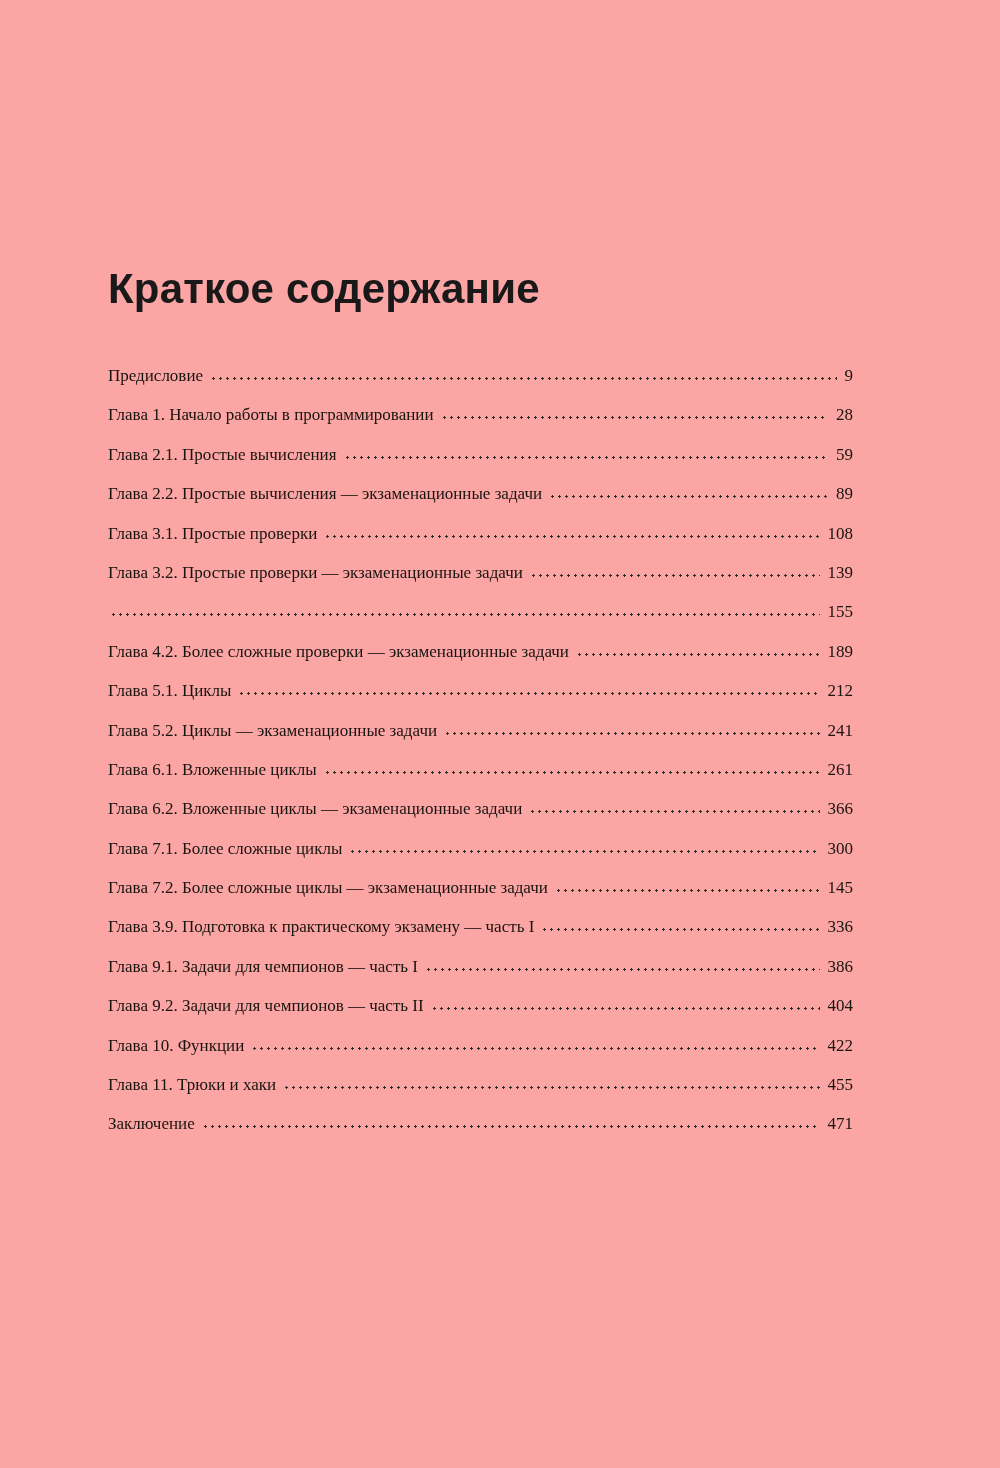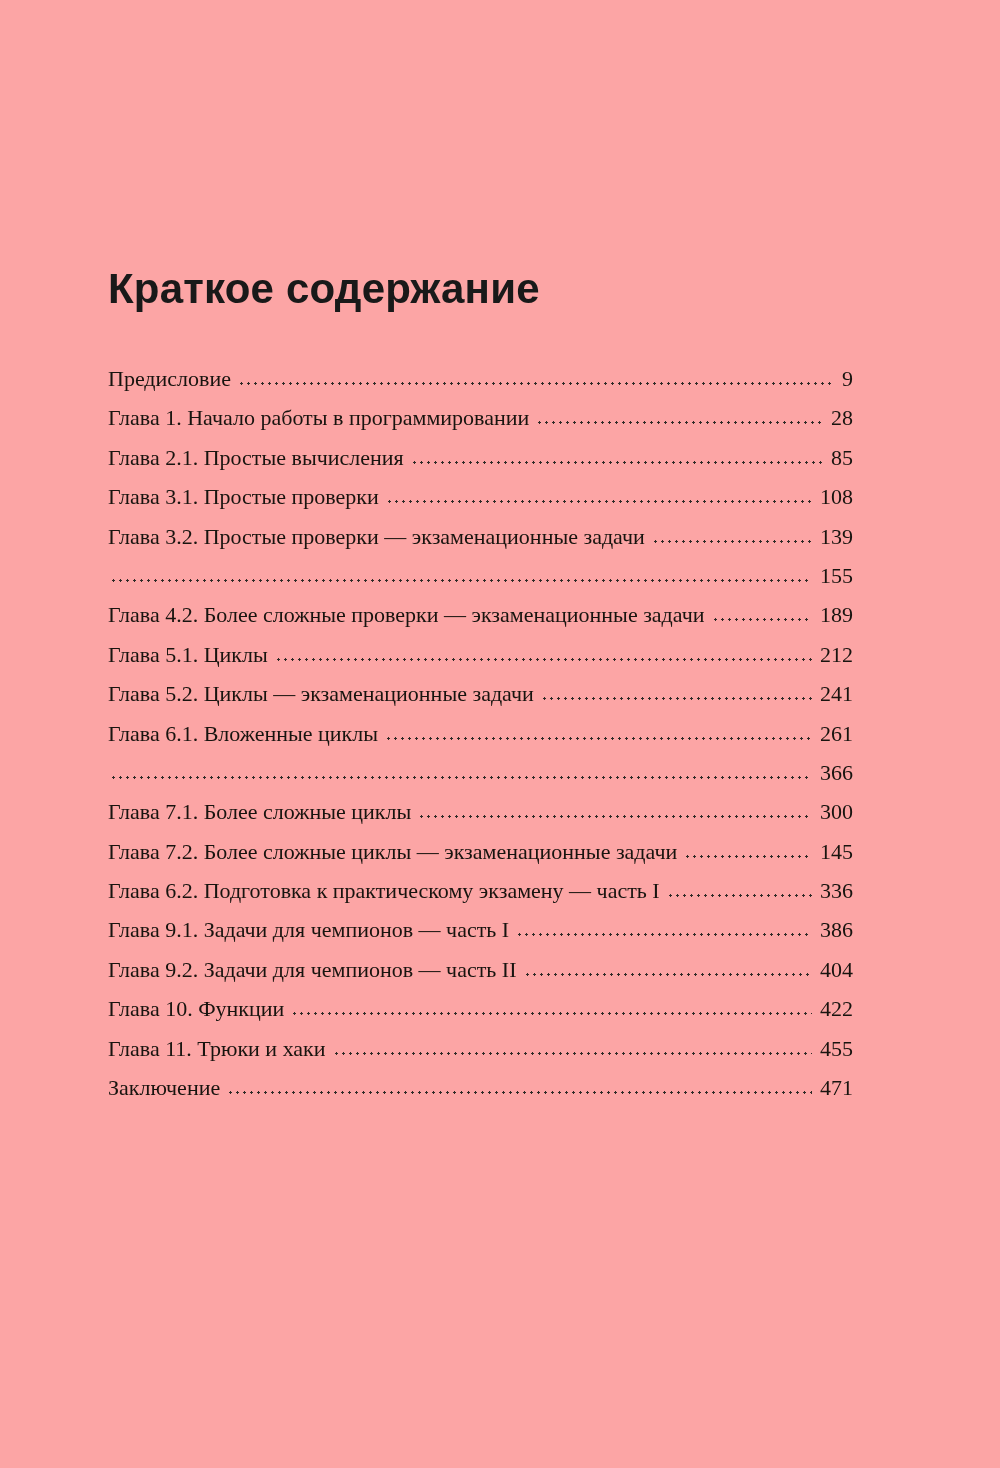--- a/index.html
+++ b/index.html
@@ -25,21 +25,21 @@
     font-family: "Liberation Sans", sans-serif;
     font-weight: 700;
     font-size: 42px;
     line-height: 1.0;
     color: #191919;
     margin: 0 0 56px 0;
     letter-spacing: 0.2px;
   }
   .toc-list {
     font-family: "Liberation Serif", serif;
-    font-size: 22px;
+    font-size: 17px;
   }
   .toc-row {
     display: flex;
     align-items: baseline;
     height: 39.4px;
   }
   .toc-label {
     white-space: nowrap;
     padding-right: 5px;
   }
@@ -71,21 +71,26 @@
           <span class="toc-page">9</span>
         </div>
         <div class="toc-row">
           <span class="toc-label">Глава 1. Начало работы в программировании</span>
           <span class="leader"></span>
           <span class="toc-page">28</span>
         </div>
         <div class="toc-row">
           <span class="toc-label">Глава 2.1. Простые вычисления</span>
           <span class="leader"></span>
-          <span class="toc-page">85</span>
+          <span class="toc-page">59</span>
+        </div>
+        <div class="toc-row">
+          <span class="toc-label">Глава 2.2. Простые вычисления — экзаменационные задачи</span>
+          <span class="leader"></span>
+          <span class="toc-page">89</span>
         </div>
         <div class="toc-row">
           <span class="toc-label">Глава 3.1. Простые проверки</span>
           <span class="leader"></span>
           <span class="toc-page">108</span>
         </div>
         <div class="toc-row">
           <span class="toc-label">Глава 3.2. Простые проверки — экзаменационные задачи</span>
           <span class="leader"></span>
           <span class="toc-page">139</span>
@@ -108,35 +113,36 @@
           <span class="toc-label">Глава 5.2. Циклы — экзаменационные задачи</span>
           <span class="leader"></span>
           <span class="toc-page">241</span>
         </div>
         <div class="toc-row">
           <span class="toc-label">Глава 6.1. Вложенные циклы</span>
           <span class="leader"></span>
           <span class="toc-page">261</span>
         </div>
         <div class="toc-row">
+          <span class="toc-label">Глава 6.2. Вложенные циклы — экзаменационные задачи</span>
           <span class="leader"></span>
           <span class="toc-page">366</span>
         </div>
         <div class="toc-row">
           <span class="toc-label">Глава 7.1. Более сложные циклы</span>
           <span class="leader"></span>
           <span class="toc-page">300</span>
         </div>
         <div class="toc-row">
           <span class="toc-label">Глава 7.2. Более сложные циклы — экзаменационные задачи</span>
           <span class="leader"></span>
           <span class="toc-page">145</span>
         </div>
         <div class="toc-row">
-          <span class="toc-label">Глава 6.2. Подготовка к практическому экзамену — часть I</span>
+          <span class="toc-label">Глава 3.9. Подготовка к практическому экзамену — часть I</span>
           <span class="leader"></span>
           <span class="toc-page">336</span>
         </div>
         <div class="toc-row">
           <span class="toc-label">Глава 9.1. Задачи для чемпионов — часть I</span>
           <span class="leader"></span>
           <span class="toc-page">386</span>
         </div>
         <div class="toc-row">
           <span class="toc-label">Глава 9.2. Задачи для чемпионов — часть II</span>

